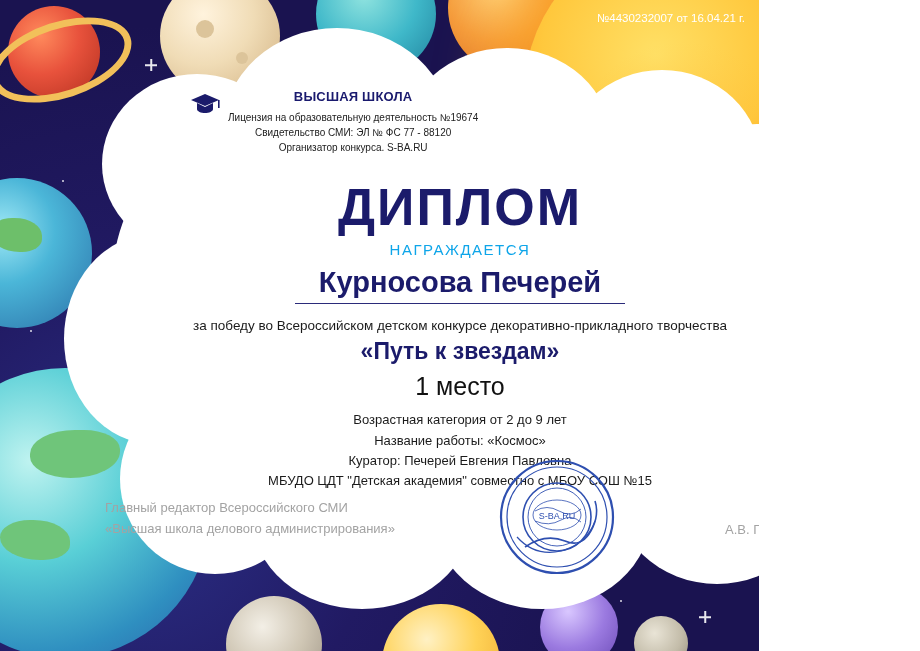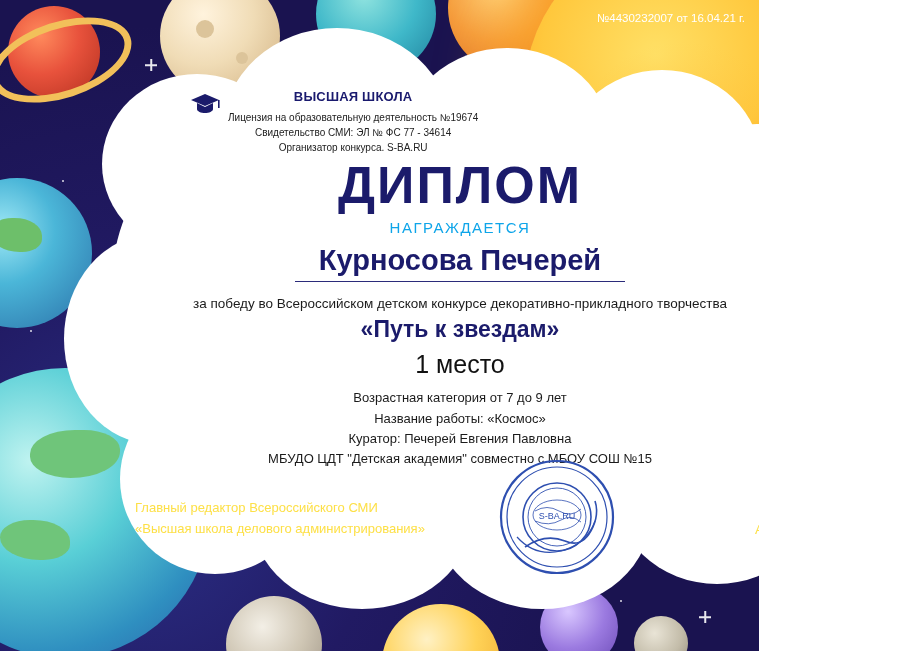--- a/index.html
+++ b/index.html
@@ -131,20 +131,21 @@
     color: #1a1a6e;
     letter-spacing: .2px;
   }
   .org-lines {
     margin-top: 5px;
     font-size: 10px;
     line-height: 1.5;
     color: #222;
   }
   .title {
+    margin-top: 22px;
     font-size: 52px;
     font-weight: bold;
     letter-spacing: 2px;
     color: #1b1b6b;
     font-family: "Liberation Sans", sans-serif;
   }
   .subtitle {
     margin-top: 4px;
     font-size: 15px;
     letter-spacing: 1.5px;
@@ -183,25 +184,24 @@
     font-size: 13px;
     line-height: 1.55;
     color: #1b1b1b;
   }
   .signature-block {
     position: absolute;
     left: 105px;
     top: 498px;
     width: 700px;
     font-size: 13px;
-    color: #fde047;
+    color: #a3a3a3;
     display: flex;
     justify-content: space-between;
     align-items: center;
-    margin-left: 30px;
   }
   .sig-left { text-align: left; line-height: 1.6; }
   .sig-right { padding-top: 22px; }
 
   
   .stamp {
     position: absolute;
     left: 495px;
     top: 455px;
     width: 125px;
@@ -298,35 +298,35 @@
         <svg width="30" height="22" viewBox="0 0 30 22">
           <path d="M15 2 L29 8 L15 14 L1 8 Z" fill="#1b1b6b"></path>
           <path d="M7 11 L7 17 C7 19.5 11 21 15 21 C19 21 23 19.5 23 17 L23 11 L15 15 Z" fill="#1b1b6b"></path>
           <rect x="28" y="8" width="1.6" height="8" fill="#1b1b6b"></rect>
         </svg>
       </span>
       <span>
         <div class="org-name">ВЫСШАЯ ШКОЛА</div>
         <div class="org-lines">
           <div>Лицензия на образовательную деятельность №19674</div>
-          <div>Свидетельство СМИ: ЭЛ № ФС 77 - 34614</div>
+          <div>Свидетельство СМИ: ЭЛ № ФС 77 - 88120</div>
           <div>Организатор конкурса. S-BA.RU</div>
         </div>
       </span>
     </div>
 
     <div class="title">ДИПЛОМ</div>
     <div class="subtitle">НАГРАЖДАЕТСЯ</div>
     <div class="recipient">Курносова Печерей</div>
     <div class="rule"></div>
     <div class="reason">за победу во Всероссийском детском конкурсе декоративно-прикладного творчества</div>
     <div class="contest">«Путь к звездам»</div>
     <div class="place">1 место</div>
     <div class="details">
-      <div>Возрастная категория от 7 до 9 лет</div>
+      <div>Возрастная категория от 2 до 9 лет</div>
       <div>Название работы: «Космос»</div>
       <div>Куратор: Печерей Евгения Павловна</div>
       <div>МБУДО ЦДТ "Детская академия" совместно с МБОУ СОШ №15</div>
     </div>
   </div>
 
   <div class="signature-block">
     <div class="sig-left">
       <div>Главный редактор Всероссийского СМИ</div>
       <div>«Высшая школа делового администрирования»</div>

